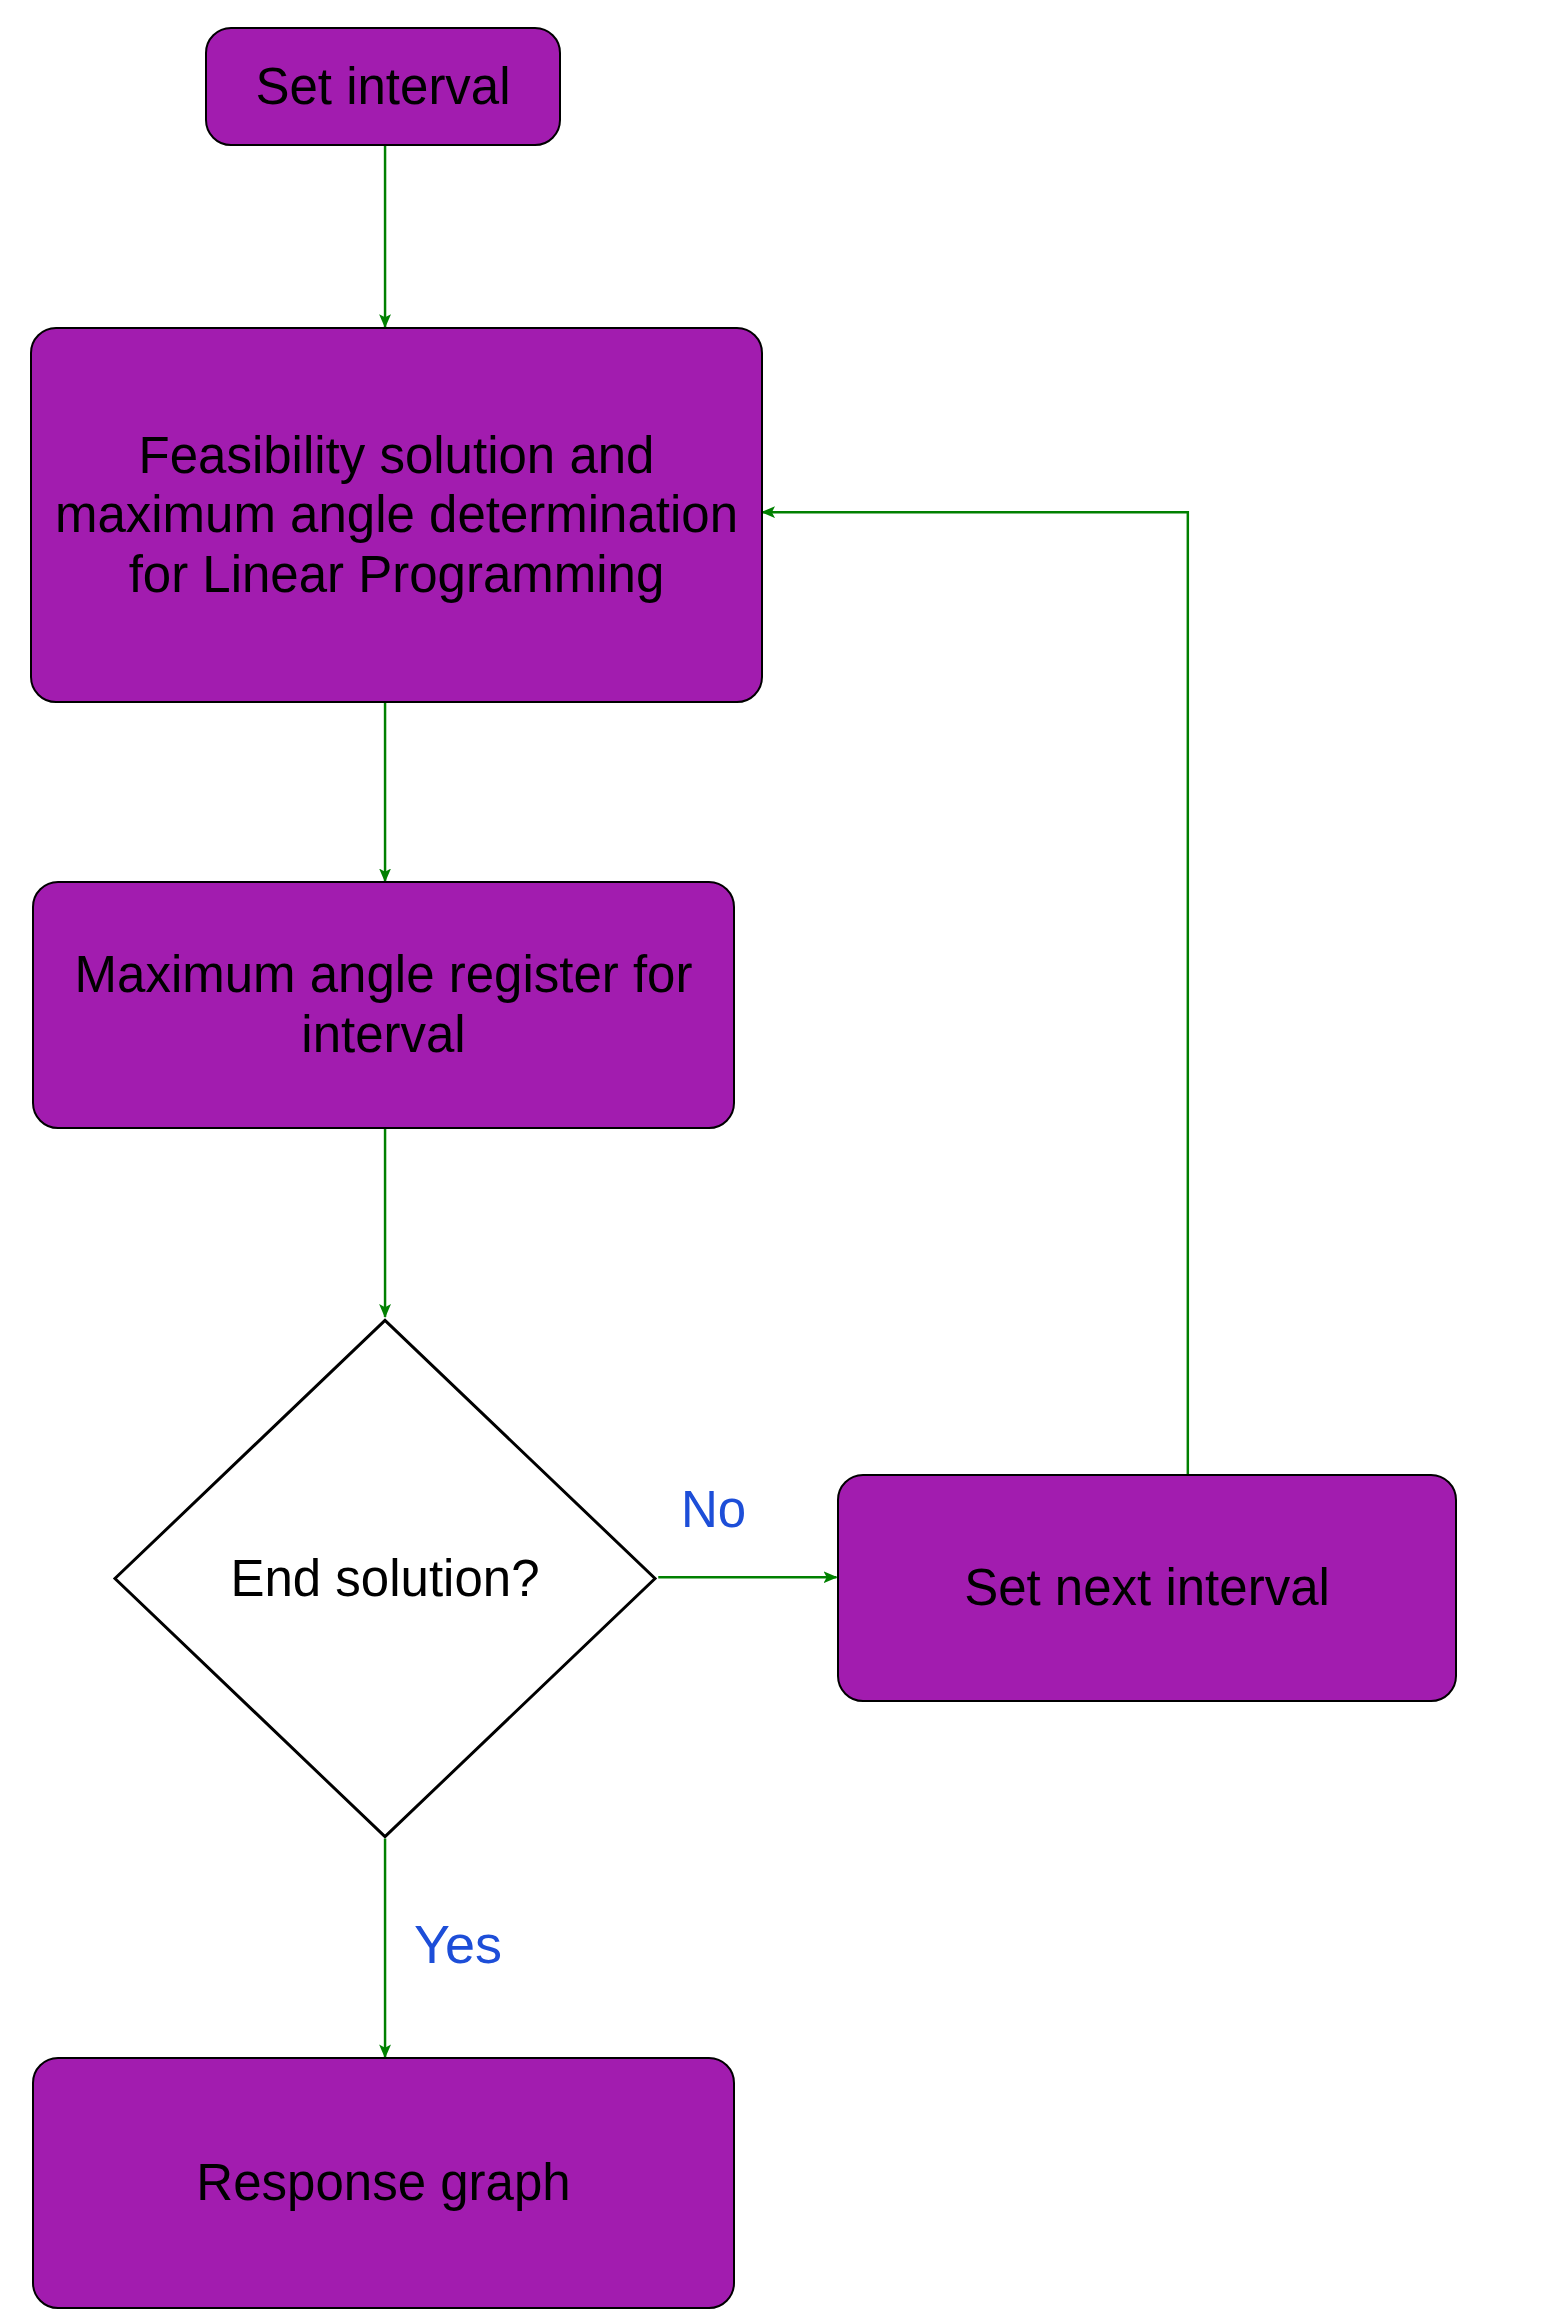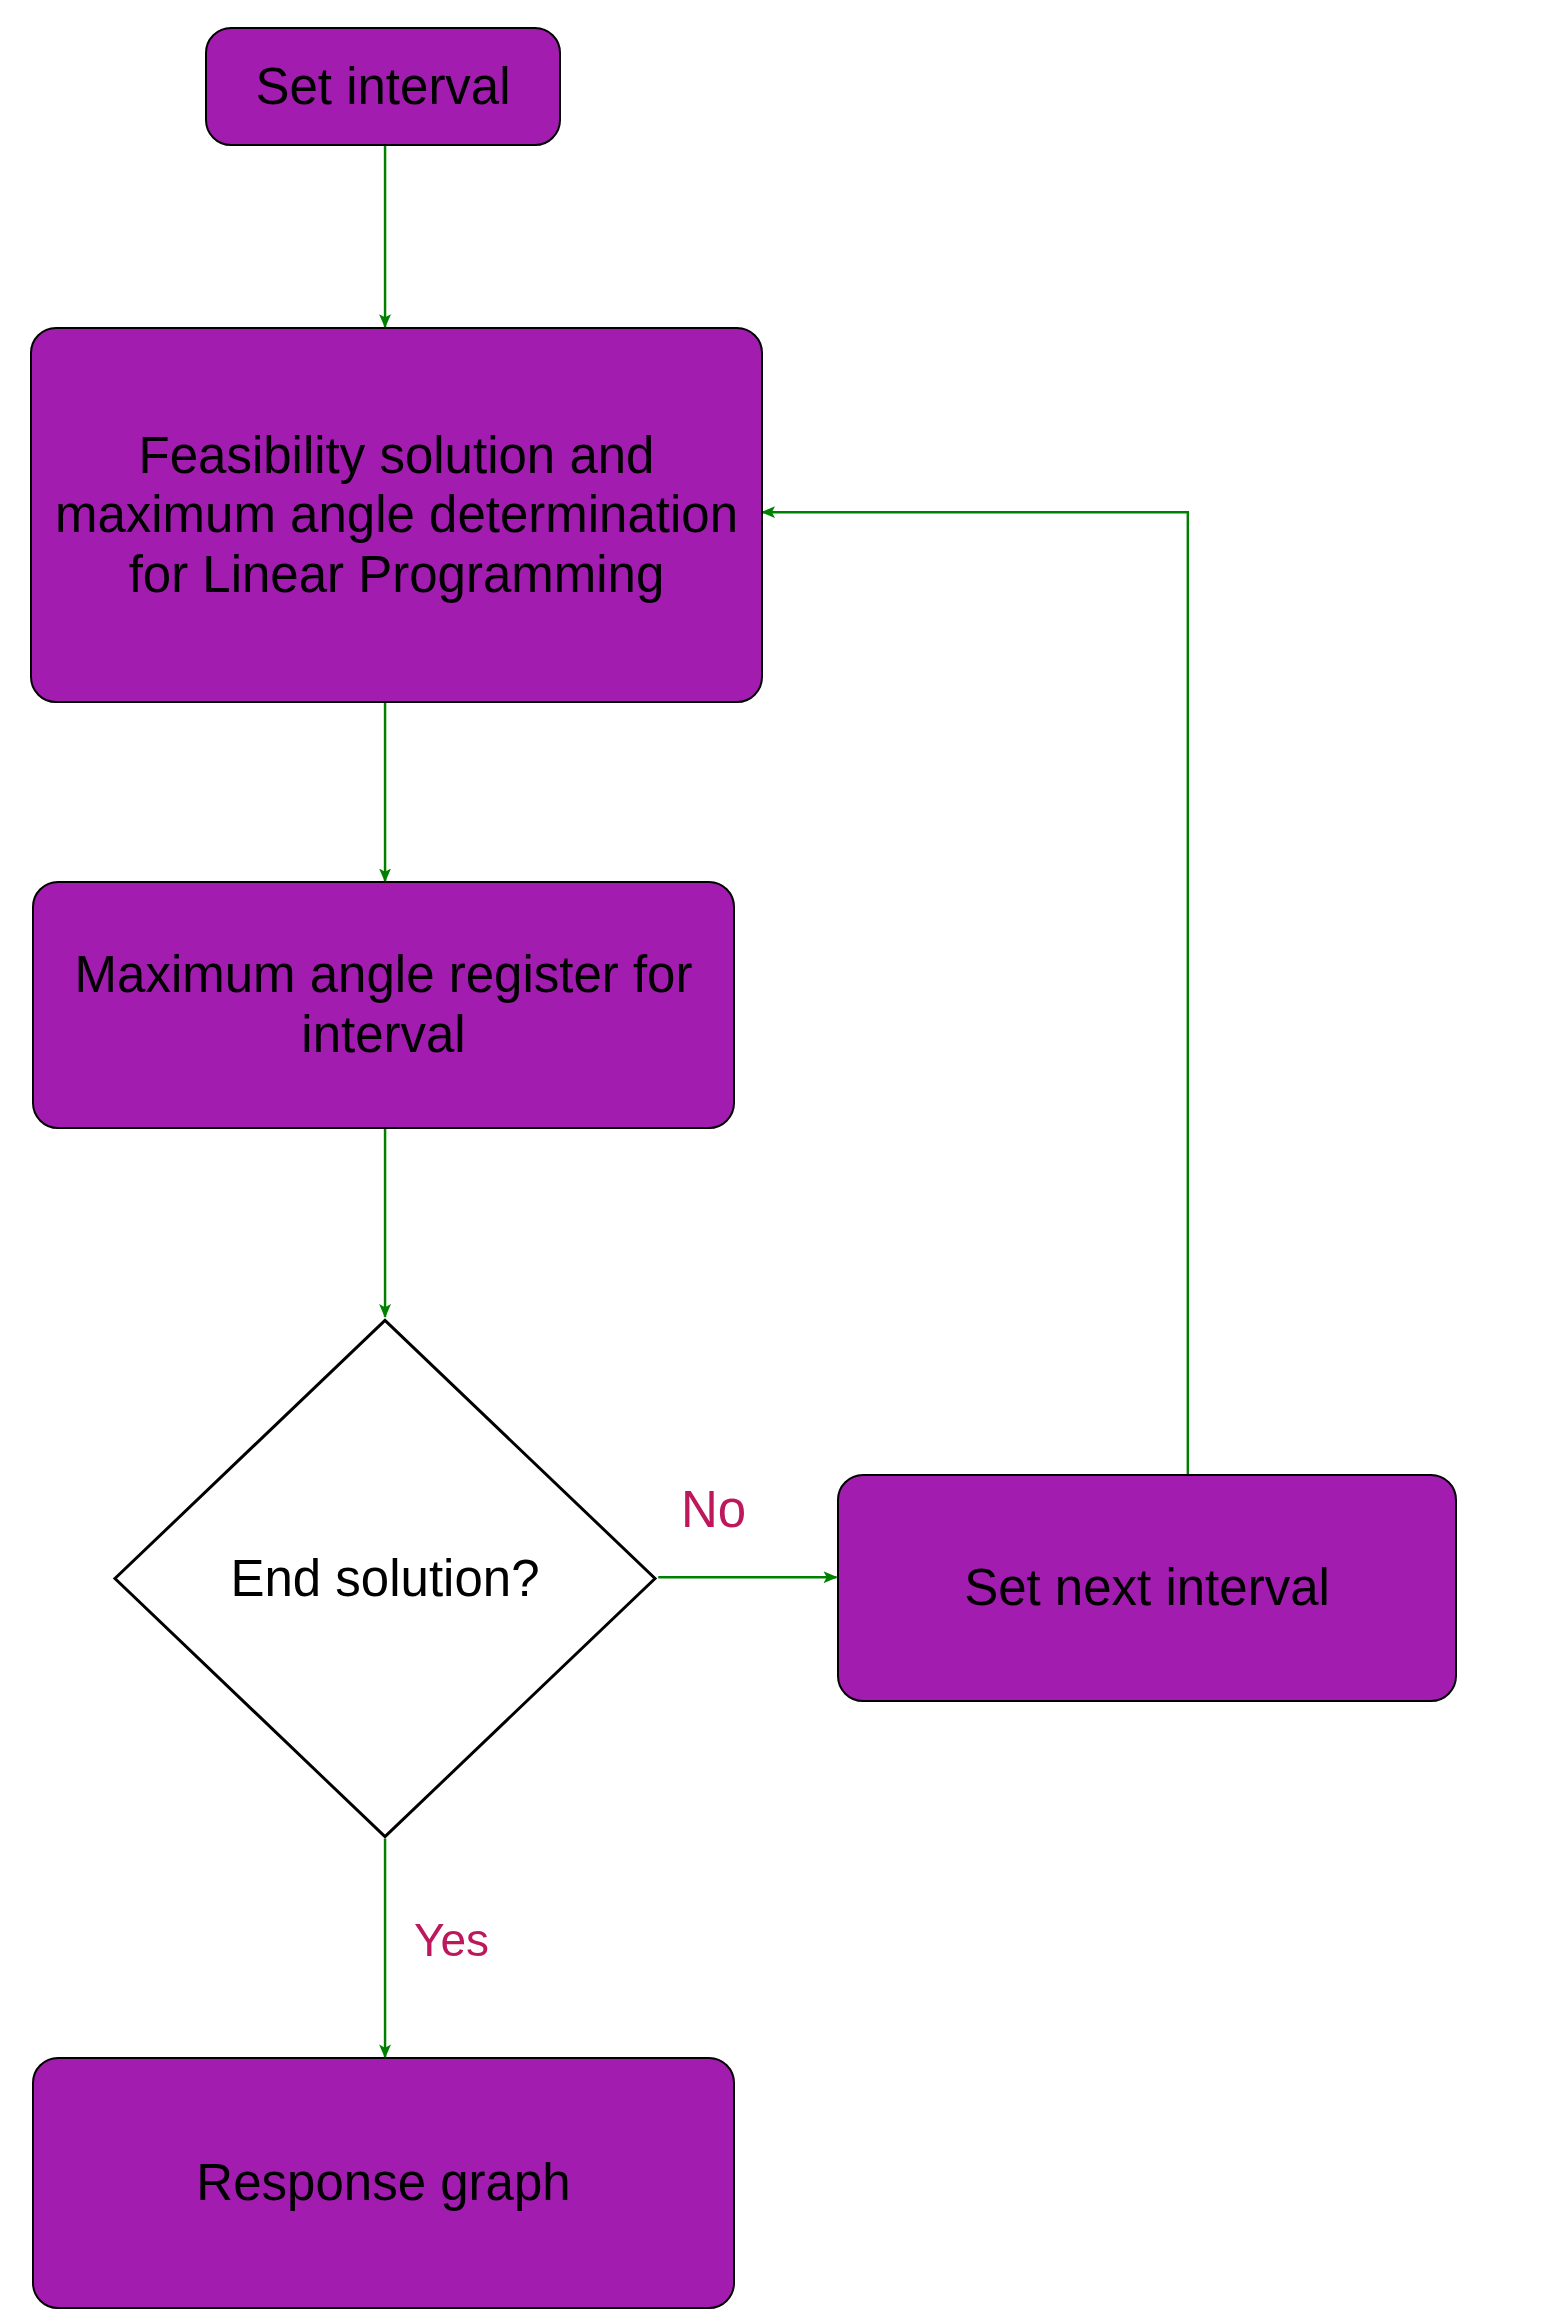--- a/index.html
+++ b/index.html
@@ -34,21 +34,21 @@
   }
   .node-label {
     display: block;
     width: 100%;
     padding: 0 10px;
     box-sizing: border-box;
     white-space: pre-line;
   }
   .edge-label {
     position: absolute;
-    color: #be185d;
+    color: #1d4ed8;
     white-space: nowrap;
   }
   #flow-svg {
     position: absolute;
     left: 0;
     top: 0;
     width: 1561px;
     height: 2325px;
     pointer-events: none;
   }
@@ -119,18 +119,18 @@
   </div>
 
   <div class="node rounded" style="left:32px; top:2057px; width:703px; height:252px; font-size:51px;justify-content:center;">
     <span class="node-label">Response graph</span>
   </div>
 
   <div class="edge-label" style="left:681px; top:1480px; font-size:51px;">
     <span>No</span>
   </div>
 
-  <div class="edge-label" style="left:414px; top:1913px; font-size:46px;">
+  <div class="edge-label" style="left:414px; top:1913px; font-size:54px;">
     <span>Yes</span>
   </div>
 
 </div>
 
 
 </body></html>

